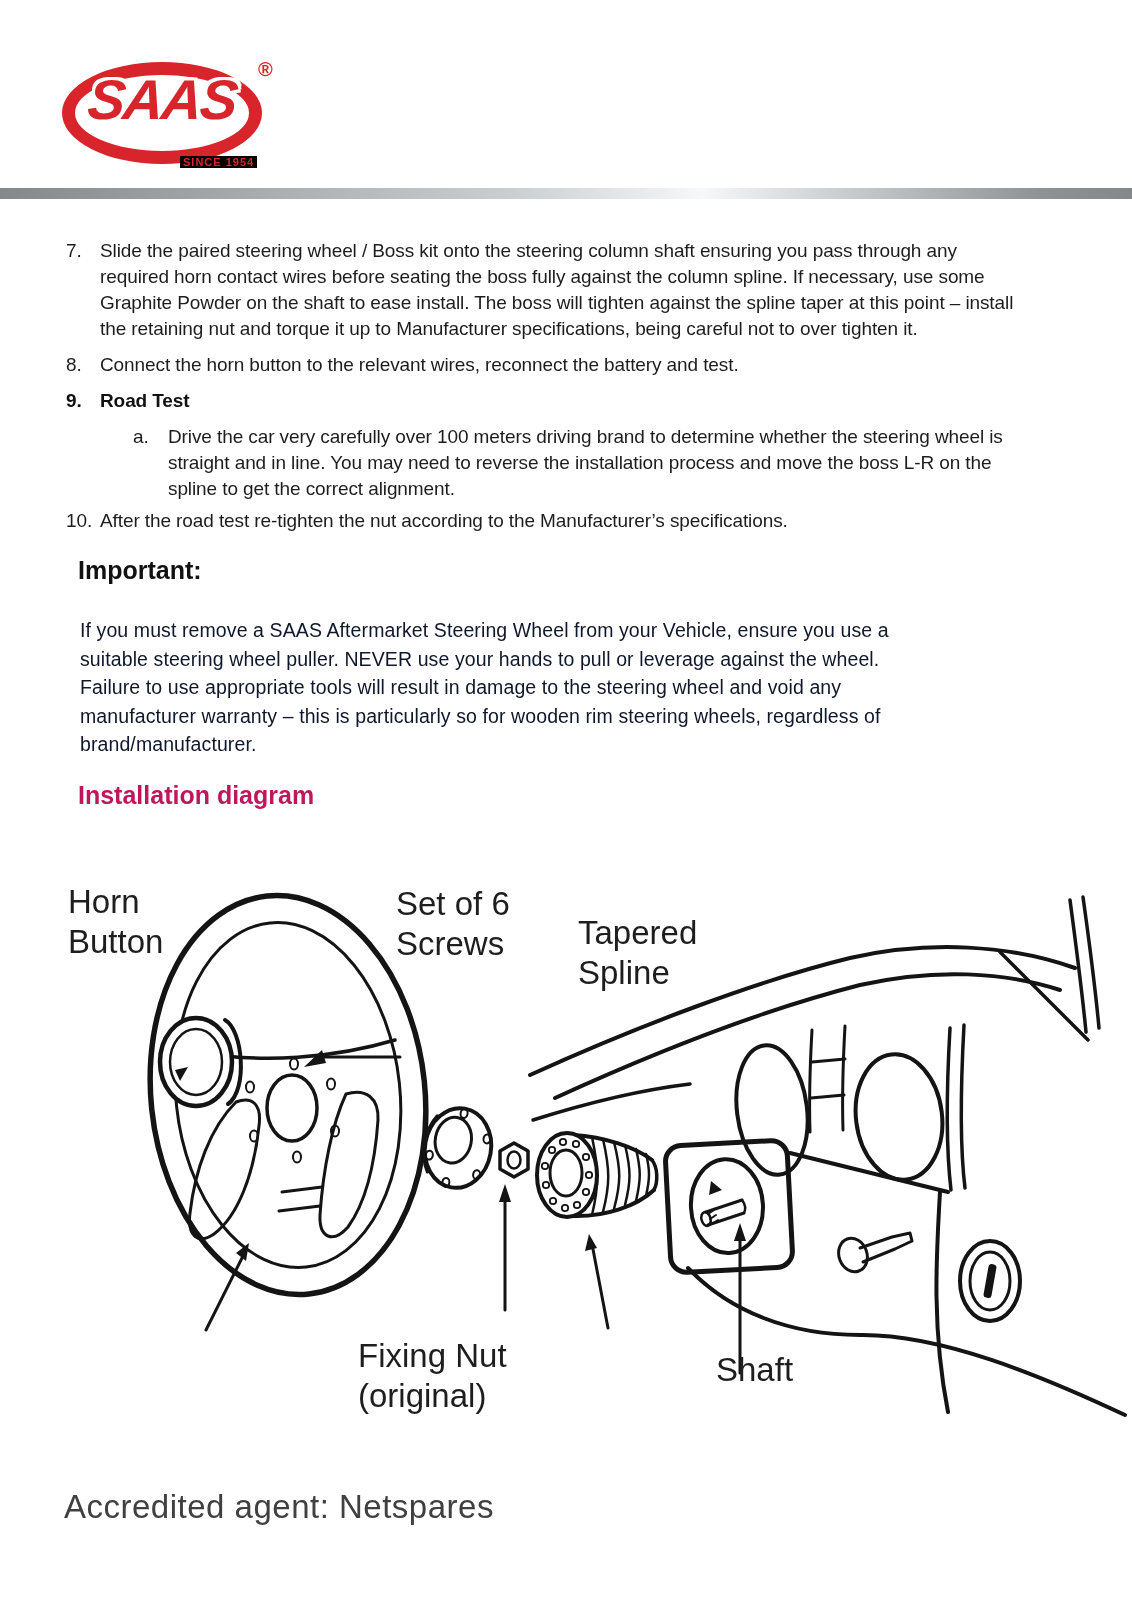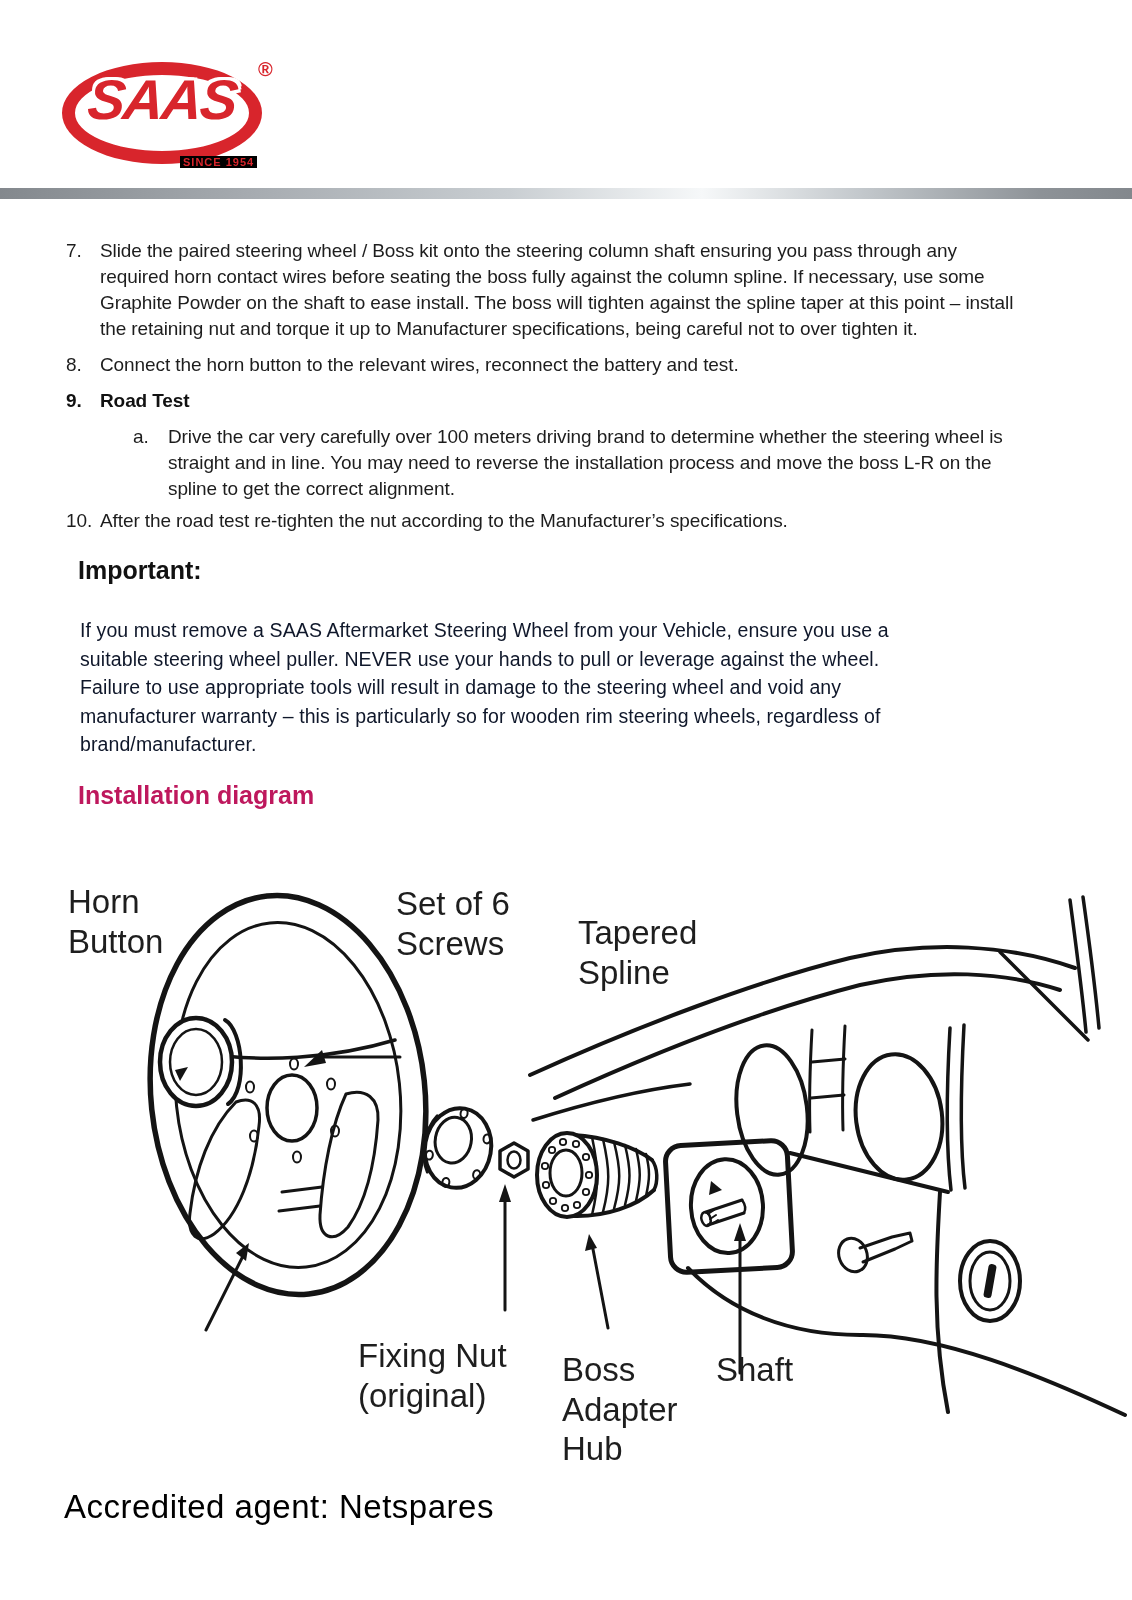--- a/index.html
+++ b/index.html
@@ -28,21 +28,21 @@
   .imp-head{position:absolute;left:78px;top:556px;font-size:25px;font-weight:bold;color:#111;}
   .imp-body{position:absolute;left:80px;top:616px;width:832px;font-size:19.5px;line-height:28.5px;letter-spacing:0.1px;color:#0f172a;}
 
   .diag-head{position:absolute;left:78px;top:781px;font-size:25px;font-weight:bold;color:#be185d;}
 
   
   .diagram-svg{position:absolute;left:0;top:840px;width:1132px;height:620px;}
   .diagram-label{position:absolute;font-size:33px;line-height:1.2;color:#1e1e1e;white-space:pre-line;}
 
   
-  .footer-text{position:absolute;left:64px;top:1488px;font-size:33px;color:#000000;letter-spacing:0.5px;}
+  .footer-text{position:absolute;left:64px;top:1488px;font-size:33px;color:#404040;letter-spacing:0.5px;}
 </style>
 </head>
 <body>
 
 <div class="page">
 
   <div class="logo">
     <div class="logo-oval"></div>
     <div class="logo-text">SAAS</div>
     <div class="logo-reg">®</div>
@@ -216,19 +216,16 @@
   </svg>
 
   <div class="diagram-label" style="left:68px;top:882px;width:110px">Horn
 Button</div>
   <div class="diagram-label" style="left:396px;top:884px;width:128px">Set of 6
 Screws</div>
   <div class="diagram-label" style="left:578px;top:913px;width:132px">Tapered
 Spline</div>
   <div class="diagram-label" style="left:358px;top:1336px;width:166px">Fixing Nut
 (original)</div>
-  <div class="diagram-label" style="left:562px;top:1350px;width:132px">Boss
-Adapter
-Hub</div>
   <div class="diagram-label" style="left:716px;top:1350px;width:114px">Shaft</div>
 
   <div class="footer-text">Accredited agent: Netspares</div>
 </div>
 
 </body></html>

